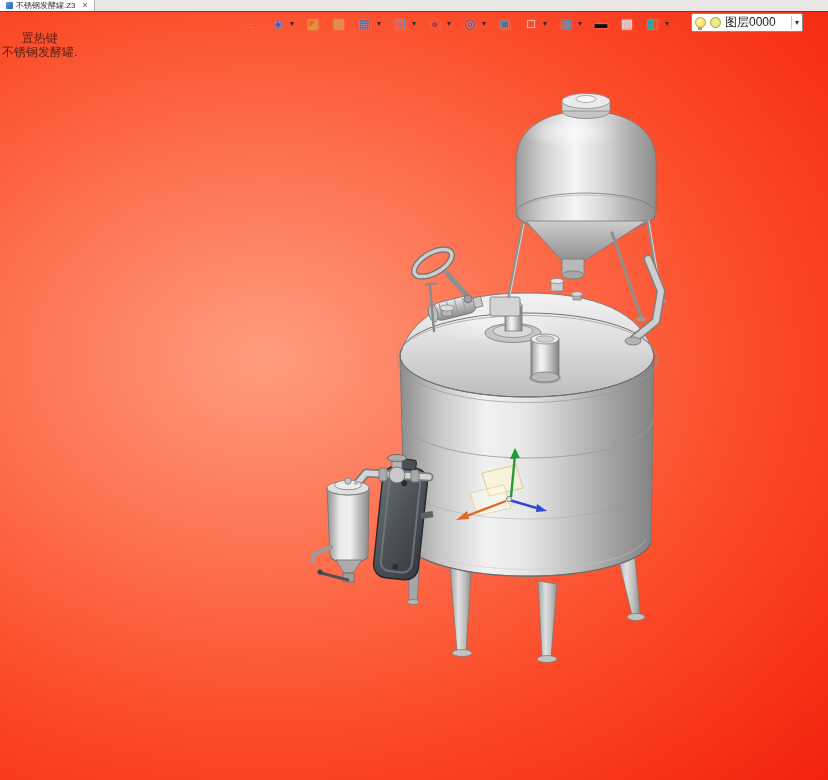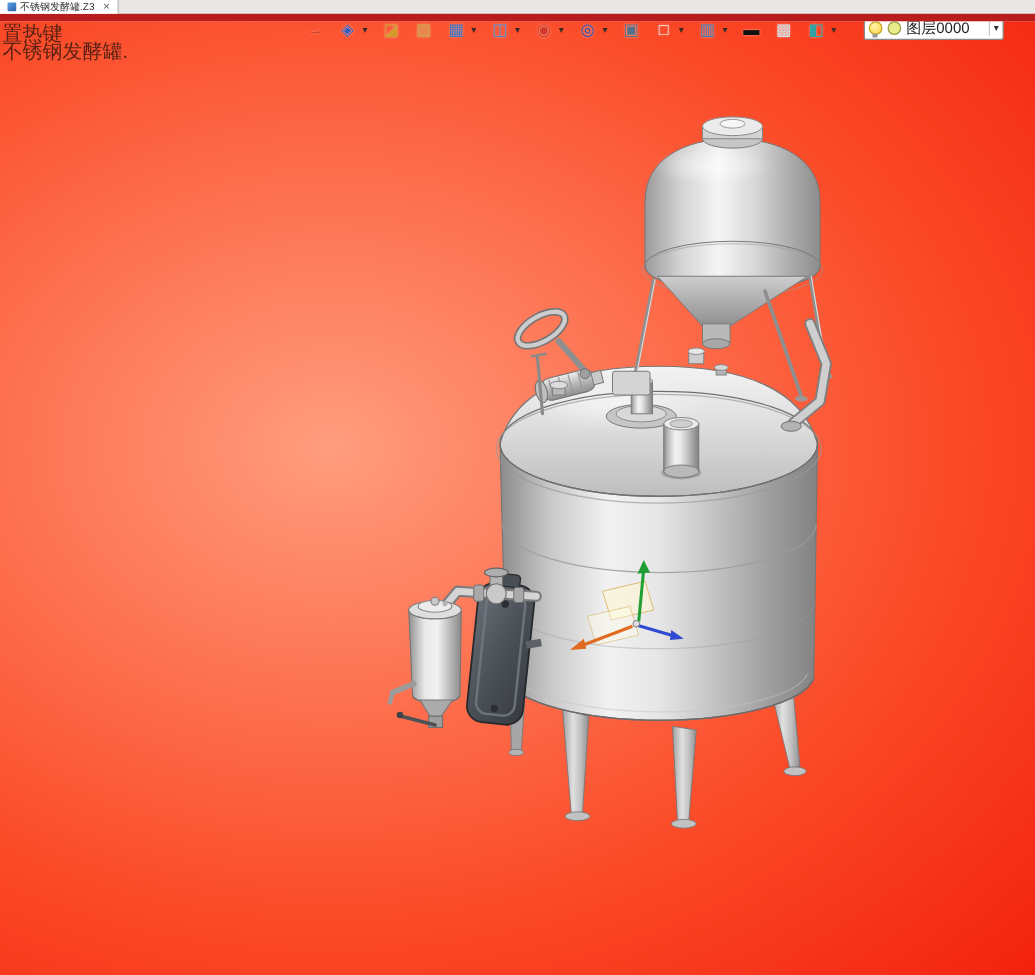--- a/index.html
+++ b/index.html
@@ -4,42 +4,42 @@
 <style>
   html,body{margin:0;padding:0}
   body{
     width:828px;height:780px;overflow:hidden;position:relative;
     font-family:"Liberation Sans",sans-serif;background:#e9e7e4;
   }
   
   .tabstrip{
     position:absolute;top:0;left:0;right:0;height:11px;
     background:var(--tabstrip-bg,#e9e7e4);
-    border-bottom:6px solid #b91c1c;display:flex;align-items:stretch;z-index:5;
+    border-bottom:1px solid #b91c1c;display:flex;align-items:stretch;z-index:5;
   }
   .doc-tab{
     display:flex;align-items:center;gap:3px;background:var(--tab-bg,#ffffff);
     padding:0 6px;border-right:1px solid #b9b7b4;font-size:8px;color:#333;white-space:nowrap;
   }
   .doc-icon{width:7px;height:7px;border-radius:1px;
     background:linear-gradient(135deg,#5aa0e0,#2c62b0);flex:0 0 auto}
   .tab-close{font-size:9px;color:#555;margin-left:4px;line-height:1}
   
   .canvas{
     position:absolute;top:11px;left:0;width:828px;height:769px;
     background:radial-gradient(115% 95% at 32% 45%,
       var(--canvas-center,#ff9d7e) 0%,
       var(--canvas-mid,#fb4a27) 52%,
       var(--canvas-edge,#ee0b00) 100%);
   }
   .model-svg{position:absolute;top:0;left:0;width:828px;height:769px;display:block}
   
   .prompt{
-    position:absolute;left:2px;top:10px;z-index:3;
-    font-size:16px;line-height:14px;color:var(--prompt-text,#5a2214);
+    position:absolute;left:2px;top:20px;z-index:3;
+    font-size:12px;line-height:14px;color:var(--prompt-text,#5a2214);text-align:center;
   }
   
   .da-toolbar{
     position:absolute;left:243px;top:3px;z-index:3;
     display:flex;align-items:center;gap:8px;height:19px;
   }
   .tb-group{display:flex;align-items:center;gap:1px}
   .tbi{
     width:18px;height:18px;display:inline-flex;align-items:center;justify-content:center;
     font-size:13px;line-height:18px;cursor:default;

